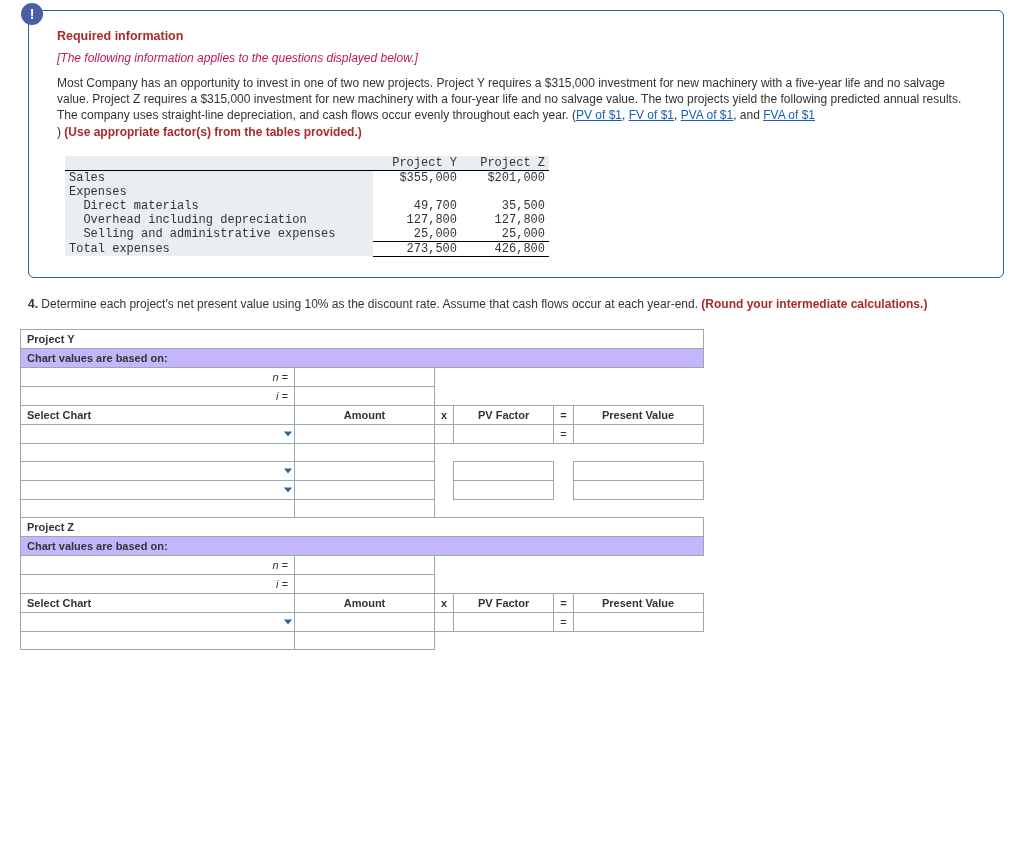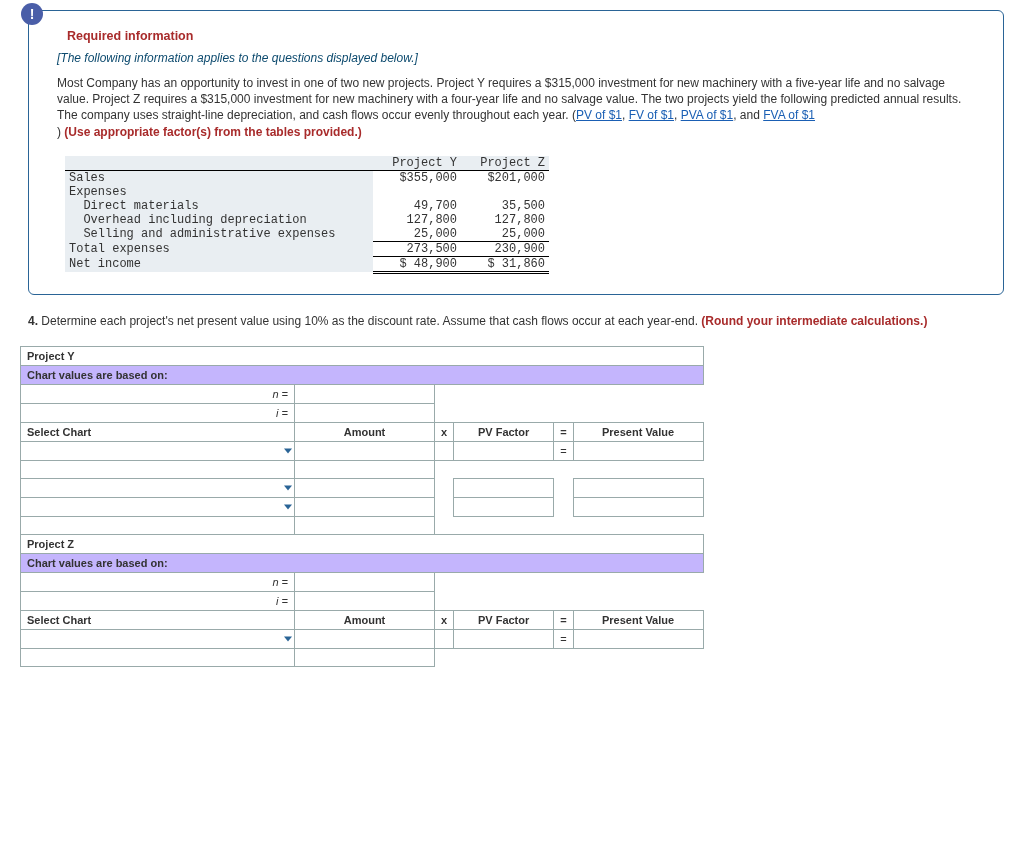--- a/index.html
+++ b/index.html
@@ -1,20 +1,20 @@
 <!DOCTYPE html>
 <html><head>
 <meta charset="utf-8">
 <style>
 body{margin:0;padding:0;font-family:Arial,Helvetica,sans-serif;font-size:12px;color:#333;background:#fff}
 .page{padding:10px 20px 40px 20px;max-width:984px}
 .info-box{border:1px solid #2a6496;border-radius:6px;padding:14px 28px 20px 28px;margin-left:8px;position:relative}
 .info-icon{position:absolute;left:-8px;top:-8px;width:22px;height:22px;border-radius:50%;background:#4a5ea8;color:#fff;display:flex;align-items:center;justify-content:center;font-weight:bold;font-size:14px}
-.req-heading{color:#a82b2b;font-weight:bold;font-size:12.5px;margin:4px 0 8px 10px}
-.ital{font-style:italic;color:#0c4a6e;margin-bottom:10px}
+.req-heading{color:#a82b2b;font-weight:bold;font-size:12.5px;margin:4px 0 8px 0}
+.ital{font-style:italic;color:#be185d;margin-bottom:10px}
 .body-text{line-height:1.35;color:#333}
 .body-text a{color:#1a5fb4;text-decoration:underline}
 .red-bold{color:#a82b2b;font-weight:bold}
 .mono-table{font-family:"Courier New",monospace;font-size:12px;margin:16px 0 0 8px;border-collapse:collapse}
 .mono-table td{padding:0 4px;white-space:pre}
 .mono-table .num{text-align:right;min-width:80px}
 .ul{border-bottom:1px solid #000}
 .dul{border-bottom:3px double #000}
 .hdr td{border-bottom:1px solid #000}
 .shade{background:#e9eef2}
@@ -78,26 +78,21 @@
             <td class="num">127,800</td>
           </tr>
       <tr>
             <td class="shade">  Selling and administrative expenses</td>
             <td class="num ul">25,000</td>
             <td class="num ul">25,000</td>
           </tr>
       <tr>
             <td class="shade">Total expenses</td>
             <td class="num ul">273,500</td>
-            <td class="num ul">230,900</td>
-          </tr>
-      <tr>
-            <td class="shade">Net income</td>
-            <td class="num dul">$ 48,900</td>
-            <td class="num dul">$ 31,860</td>
+            <td class="num ul">426,800</td>
           </tr>
     </tbody>
       </table>
   </div>
 
   <div class="q-text">
     <b>4.</b><span> Determine each project's net present value using 10% as the discount rate. Assume that cash flows occur at each year-end. </span><span class="red-bold">(Round your intermediate calculations.)</span>
   </div>
 
   <table class="answer-table">

